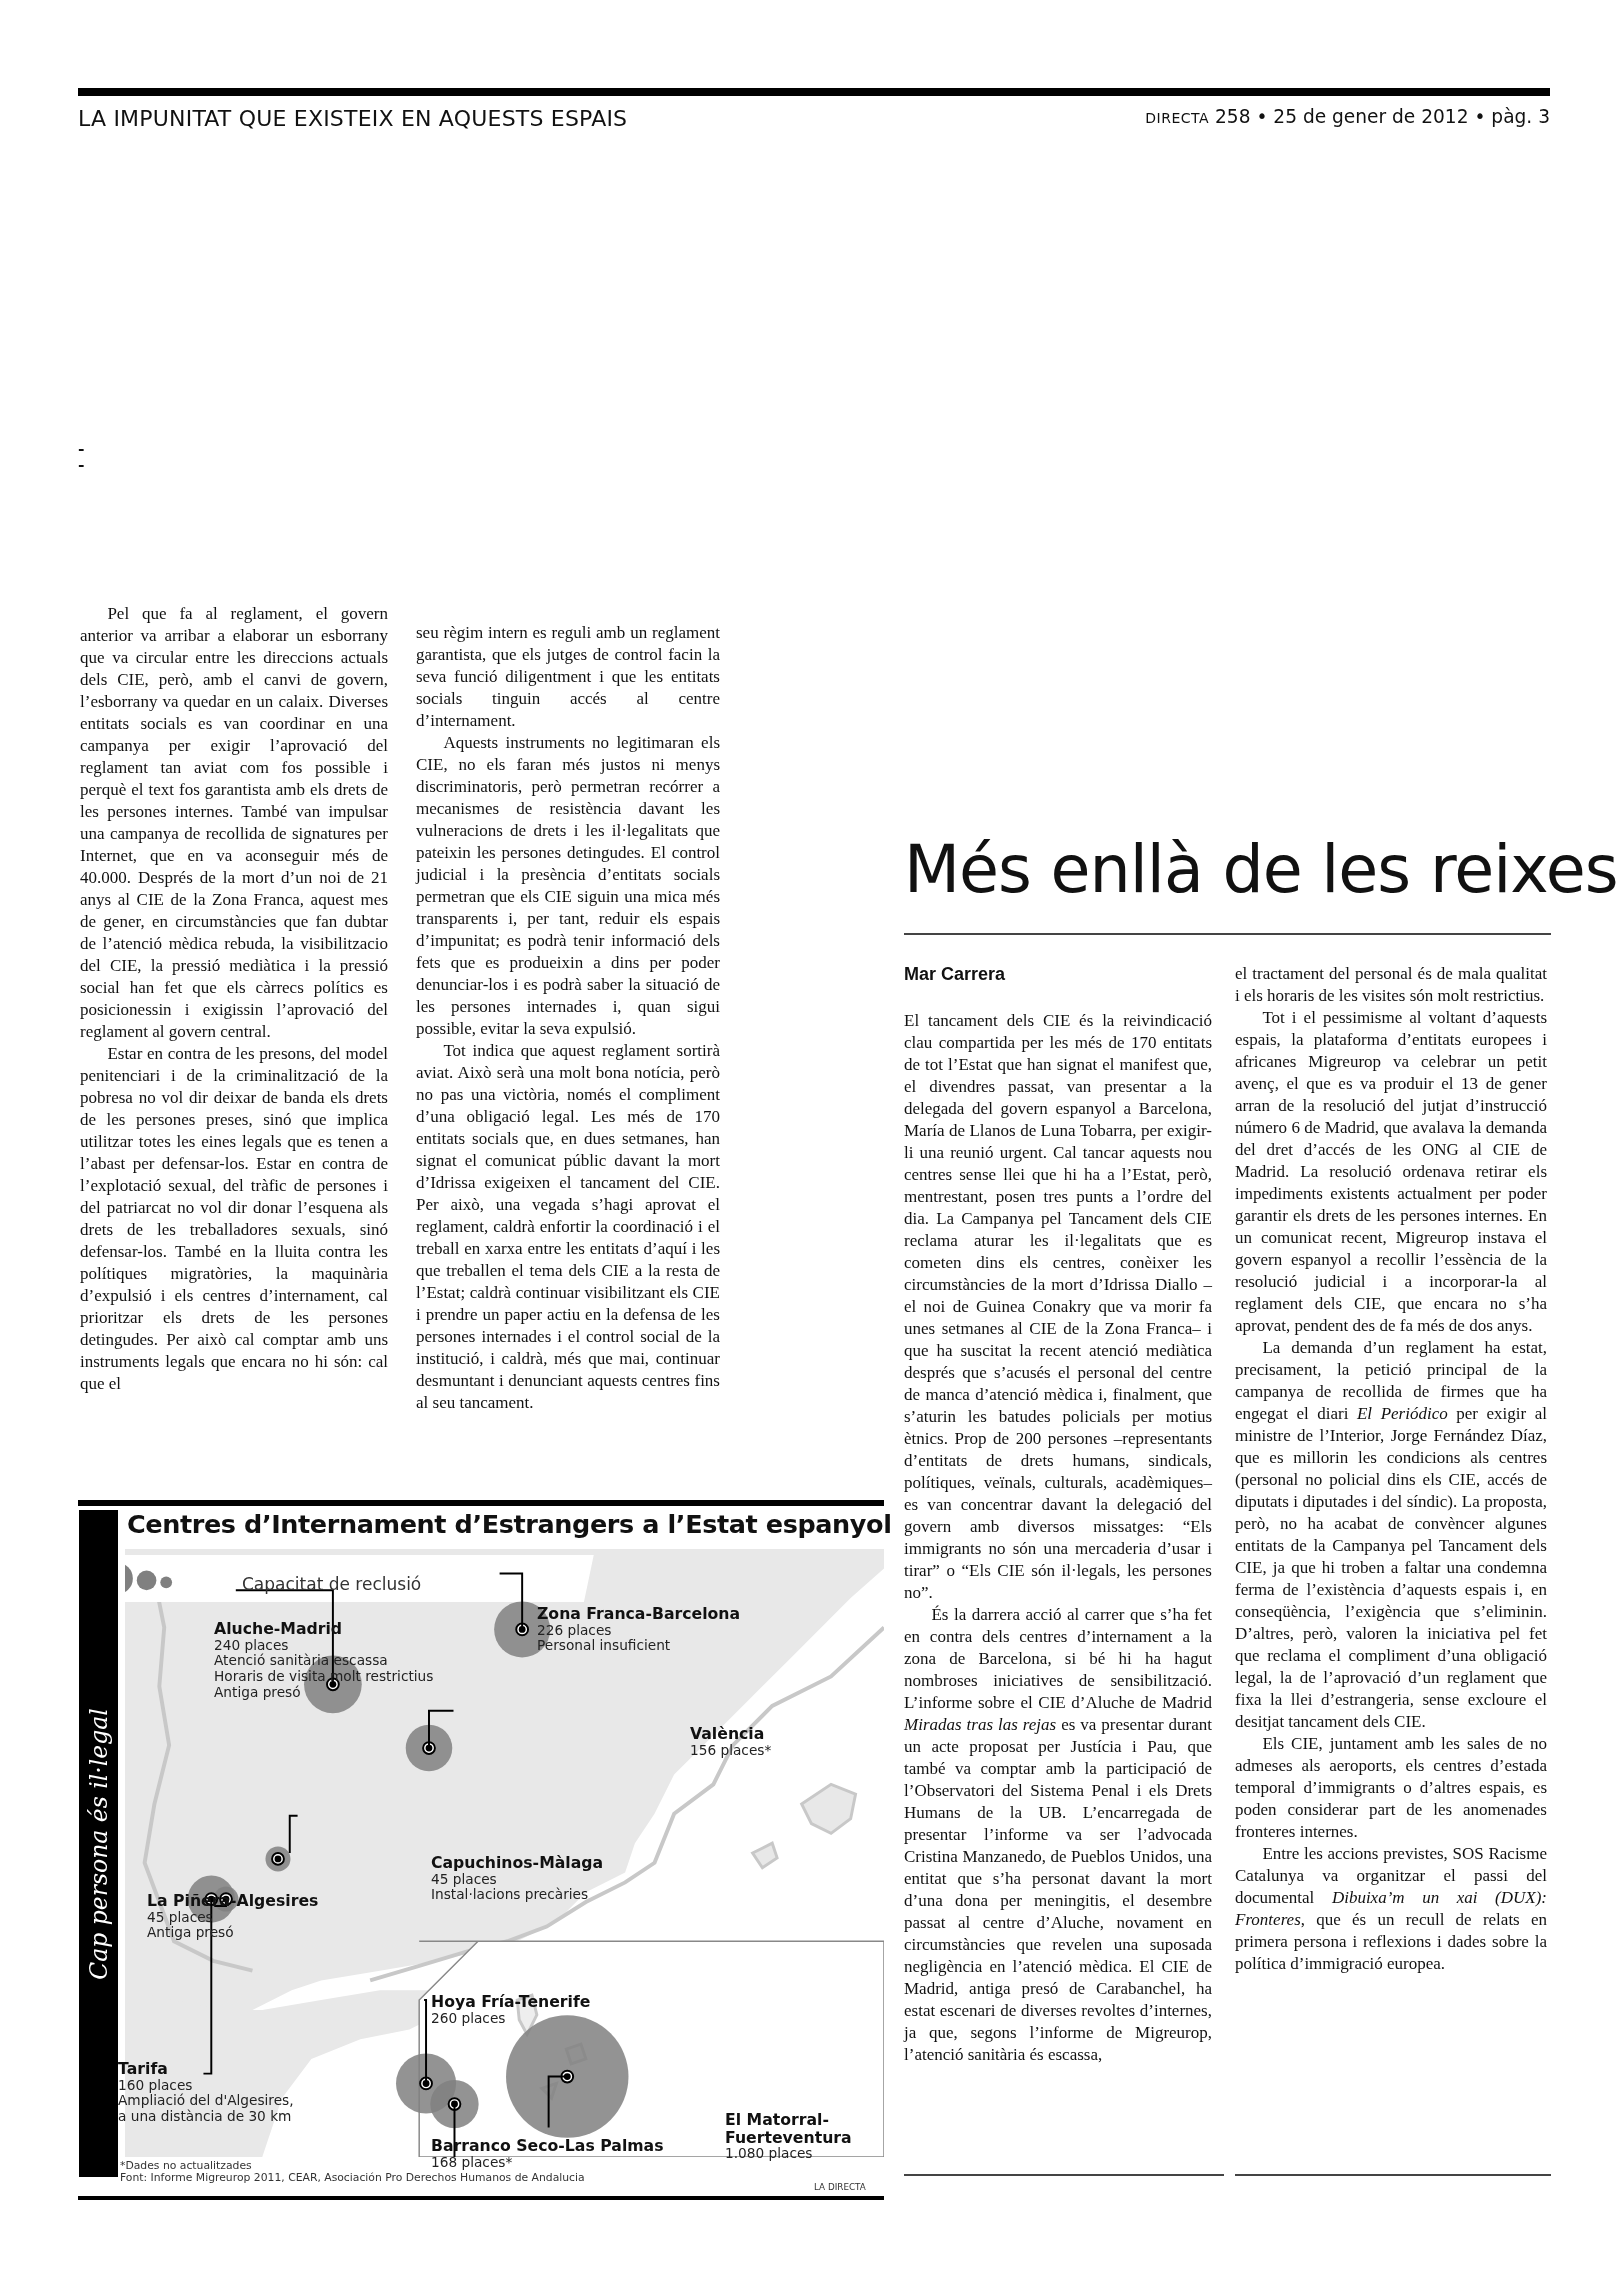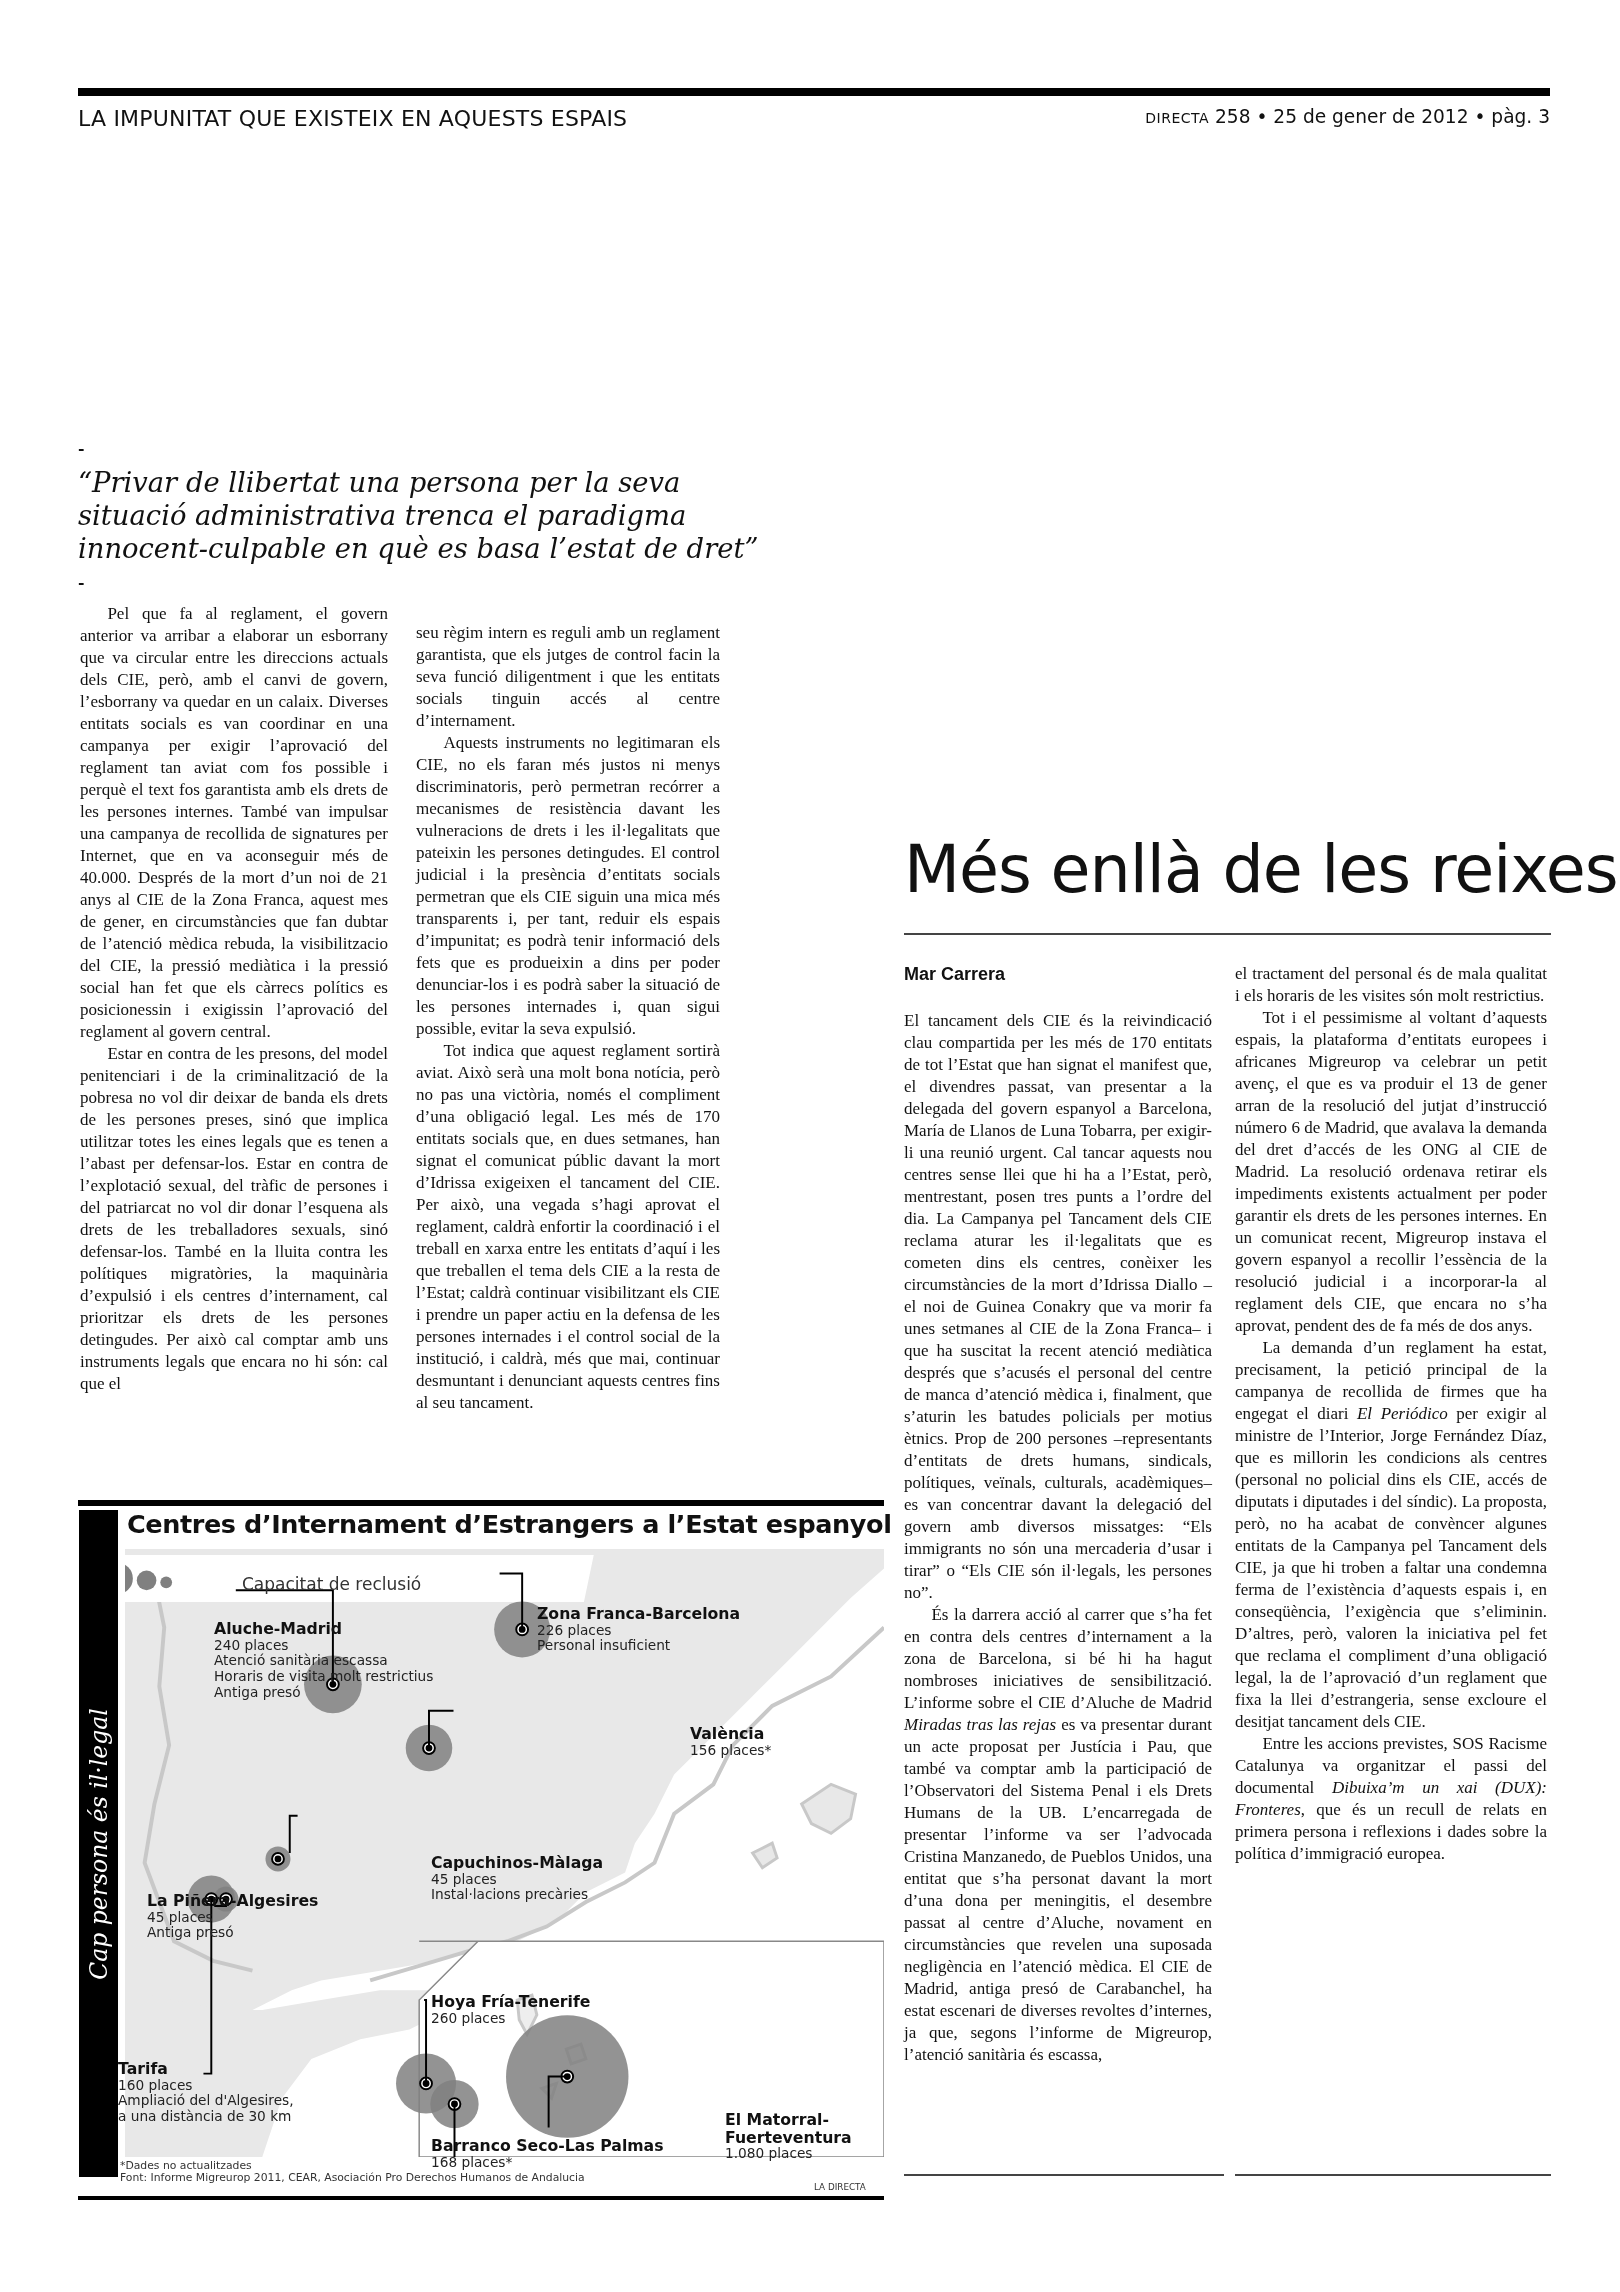--- a/index.html
+++ b/index.html
@@ -51,21 +51,20 @@
   <span class="pub">DIRECTA</span>
   <span>258</span>
   <span>•</span>
   <span>25 de gener de 2012</span>
   <span>•</span>
   <span class="pg">pàg. 3</span>
 </div>
 
 <div class="pull-quote">
   <div class="pq-dash">-</div>
-  <div style="margin:9.8px 0 9.8px 0">“Privar de llibertat una persona per la seva situació administrativa trenca el paradigma innocent-culpable en què es basa l’estat de dret”</div>
   <div class="pq-dash">-</div>
 </div>
 
 <div class="col col1">
   <p>Pel que fa al reglament, el govern anterior va arribar a elaborar un esbo­rrany que va circular entre les direc­cions actuals dels CIE, però, amb el canvi de govern, l’esborrany va quedar en un calaix. Diverses entitats socials es van coordinar en una campanya per exigir l’aprovació del reglament tan aviat com fos possible i perquè el text fos garantista amb els drets de les per­sones internes. També van impulsar una campanya de recollida de signatu­res per Internet, que en va aconseguir més de 40.000. Després de la mort d’un noi de 21 anys al CIE de la Zona Franca, aquest mes de gener, en cir­cumstàncies que fan dubtar de l’aten­ció mèdica rebuda, la visibilitzacio del CIE, la pressió mediàtica i la pressió social han fet que els càrrecs polítics es posicionessin i exigissin l’aprovació del reglament al govern central.</p>
   <p>Estar en contra de les presons, del model penitenciari i de la criminalitza­ció de la pobresa no vol dir deixar de banda els drets de les persones preses, sinó que implica utilitzar totes les eines legals que es tenen a l’abast per defensar-los. Estar en contra de l’ex­plotació sexual, del tràfic de persones i del patriarcat no vol dir donar l’es­quena als drets de les treballadores sexuals, sinó defensar-los. També en la lluita contra les polítiques migratòries, la maquinària d’expulsió i els centres d’internament, cal prioritzar els drets de les persones detingudes. Per això cal comptar amb uns instruments le­gals que encara no hi són: cal que el</p>
 </div>
 <div class="col col2">
   <p class="noindent">seu règim intern es reguli amb un reglament garantista, que els jutges de control facin la seva funció diligent­ment i que les entitats socials tinguin accés al centre d’internament.</p>
   <p>Aquests instruments no legitimaran els CIE, no els faran més justos ni menys discriminatoris, però permetran recórrer a mecanismes de resistència davant les vulneracions de drets i les il·legalitats que pateixin les persones detingudes. El control judicial i la pre­sència d’entitats socials permetran que els CIE siguin una mica més trans­parents i, per tant, reduir els espais d’im­punitat; es podrà tenir informació dels fets que es produeixin a dins per poder denunciar-los i es podrà saber la situació de les persones internades i, quan sigui possible, evitar la seva expulsió.</p>
@@ -77,20 +76,21 @@
 <div class="byline">Mar Carrera</div>
 
 <div class="col col3">
   <p class="noindent">El tancament dels CIE és la reivindica­ció clau compartida per les més de 170 entitats de tot l’Estat que han signat el manifest que, el divendres passat, van presentar a la delegada del govern es­panyol a Barcelona, María de Llanos de Luna Tobarra, per exigir-li una reu­nió urgent. Cal tancar aquests nou centres sense llei que hi ha a l’Estat, però, mentrestant, posen tres punts a l’ordre del dia. La Campanya pel Tan­cament dels CIE reclama aturar les il·legalitats que es cometen dins els centres, conèixer les circumstàncies de la mort d’Idrissa Diallo –el noi de Gui­nea Conakry que va morir fa unes set­manes al CIE de la Zona Franca– i que ha suscitat la recent atenció mediàtica després que s’acusés el personal del centre de manca d’atenció mèdica i, finalment, que s’aturin les batudes policials per motius ètnics. Prop de 200 persones –representants d’entitats de drets humans, sindicals, polítiques, veïnals, culturals, acadèmiques– es van concentrar davant la delegació del govern amb diversos missatges: “Els immigrants no són una mercaderia d’usar i tirar” o “Els CIE són il·legals, les persones no”.</p>
   <p><span>És la darrera acció al carrer que s’ha fet en contra dels centres d’interna­ment a la zona de Barcelona, si bé hi ha hagut nombroses iniciatives de sensi­bilització. L’informe sobre el CIE d’A­luche de Madrid </span><i>Miradas tras las rejas</i><span> es va presentar durant un acte proposat per Justícia i Pau, que també va comp­tar amb la participació de l’Observatori del Sistema Penal i els Drets Humans de la UB. L’encarregada de presentar l’informe va ser l’advocada Cristina Manzanedo, de Pueblos Unidos, una entitat que s’ha personat davant la mort d’una dona per meningitis, el desembre passat al centre d’Aluche, novament en circumstàncies que reve­len una suposada negligència en l’a­tenció mèdica. El CIE de Madrid, antiga presó de Carabanchel, ha estat escenari de diverses revoltes d’inter­nes, ja que, segons l’informe de Mi­greurop, l’atenció sanitària és escassa,</span></p>
 </div>
 <div class="col col4">
   <p class="noindent">el tractament del personal és de mala qualitat i els horaris de les visites són molt restrictius.</p>
   <p>Tot i el pessimisme al voltant d’a­quests espais, la plataforma d’entitats europees i africanes Migreurop va celebrar un petit avenç, el que es va produir el 13 de gener arran de la reso­lució del jutjat d’instrucció número 6 de Madrid, que avalava la demanda del dret d’accés de les ONG al CIE de Madrid. La resolució ordenava retirar els impediments existents actual­ment per poder garantir els drets de les persones internes. En un comu­nicat recent, Migreurop instava el go­vern espanyol a recollir l’essència de la resolució judicial i a incorporar-la al reglament dels CIE, que encara no s’ha aprovat, pendent des de fa més de dos anys.</p>
   <p><span>La demanda d’un reglament ha estat, precisament, la petició principal de la campanya de recollida de firmes que ha engegat el diari </span><i>El Periódico</i><span> per exigir al ministre de l’Interior, Jorge Fernández Díaz, que es millorin les condicions als centres (personal no policial dins els CIE, accés de diputats i diputades i del síndic). La proposta, però, no ha acabat de convèncer algu­nes entitats de la Campanya pel Tanca­ment dels CIE, ja que hi troben a faltar una condemna ferma de l’existència d’aquests espais i, en conseqüència, l’exigència que s’eliminin. D’altres, però, valoren la iniciativa pel fet que reclama el compliment d’una obliga­ció legal, la de l’aprovació d’un regla­ment que fixa la llei d’estrangeria, sense excloure el desitjat tancament dels CIE.</span></p>
+  <p>Els CIE, juntament amb les sales de no admeses als aeroports, els cen­tres d’estada temporal d’immigrants o d’altres espais, es poden considerar part de les anomenades fronteres in­ternes.</p>
   <p><span>Entre les accions previstes, SOS Racisme Catalunya va organitzar el passi del documental </span><i>Dibuixa’m un xai (DUX): Fronteres</i><span>, que és un recull de relats en primera persona i reflexions i dades sobre la política d’immigració europea.</span></p>
 </div>
 <div class="bottom-rule-a"></div>
 <div class="bottom-rule-b"></div>
 
 <div class="info-top-rule"></div>
 <div class="info-side"></div>
 <div class="info-side-text">
     <span>Cap persona és il·legal</span>
   </div>

